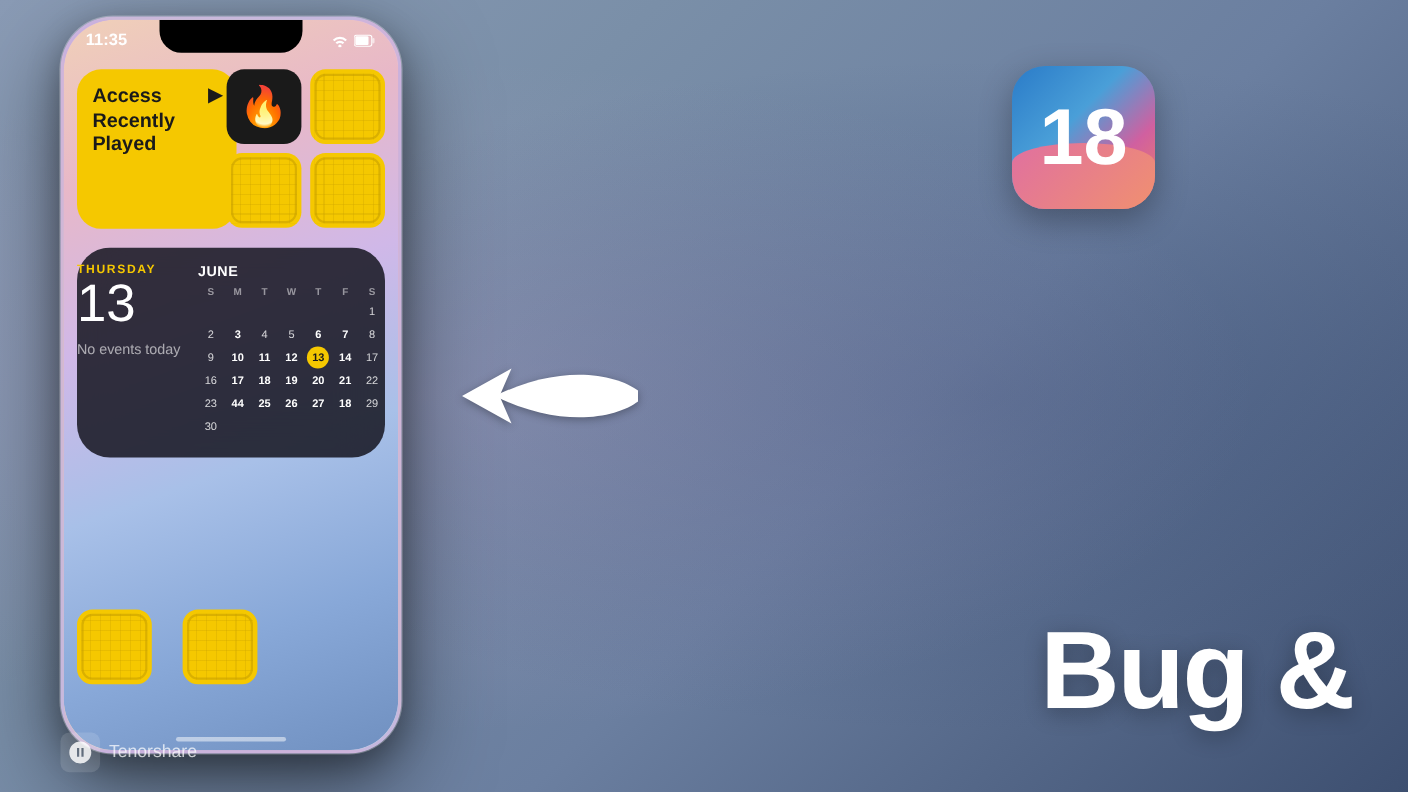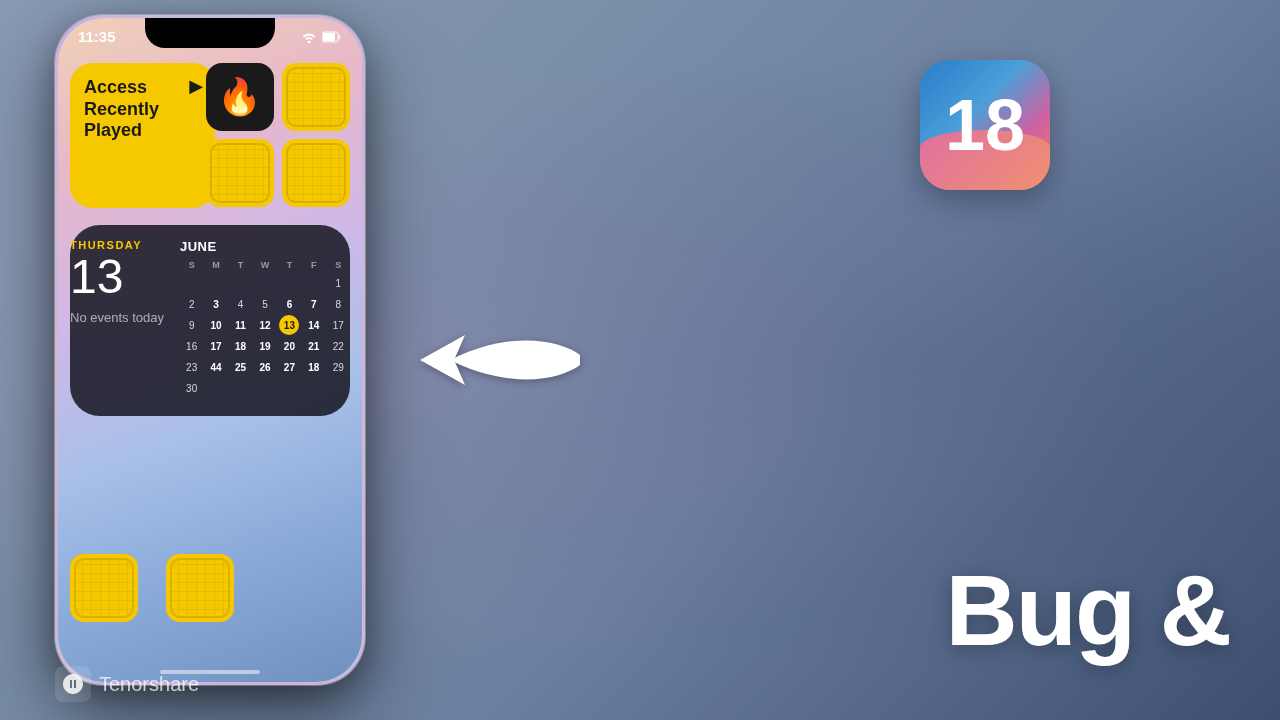--- a/index.html
+++ b/index.html
@@ -387,21 +387,21 @@
       display: flex;
       align-items: center;
       justify-content: center;
       color: white;
       font-size: 20px;
       font-weight: 900;
     }
 
     .watermark-text {
       color: rgba(255,255,255,0.85);
-      font-size: 20px;
+      font-size: 16px;
       font-weight: 500;
     }
 
     
     .tinder-icon {
       color: #ff6348;
       font-size: 36px;
     }
   </style>
 </head>

